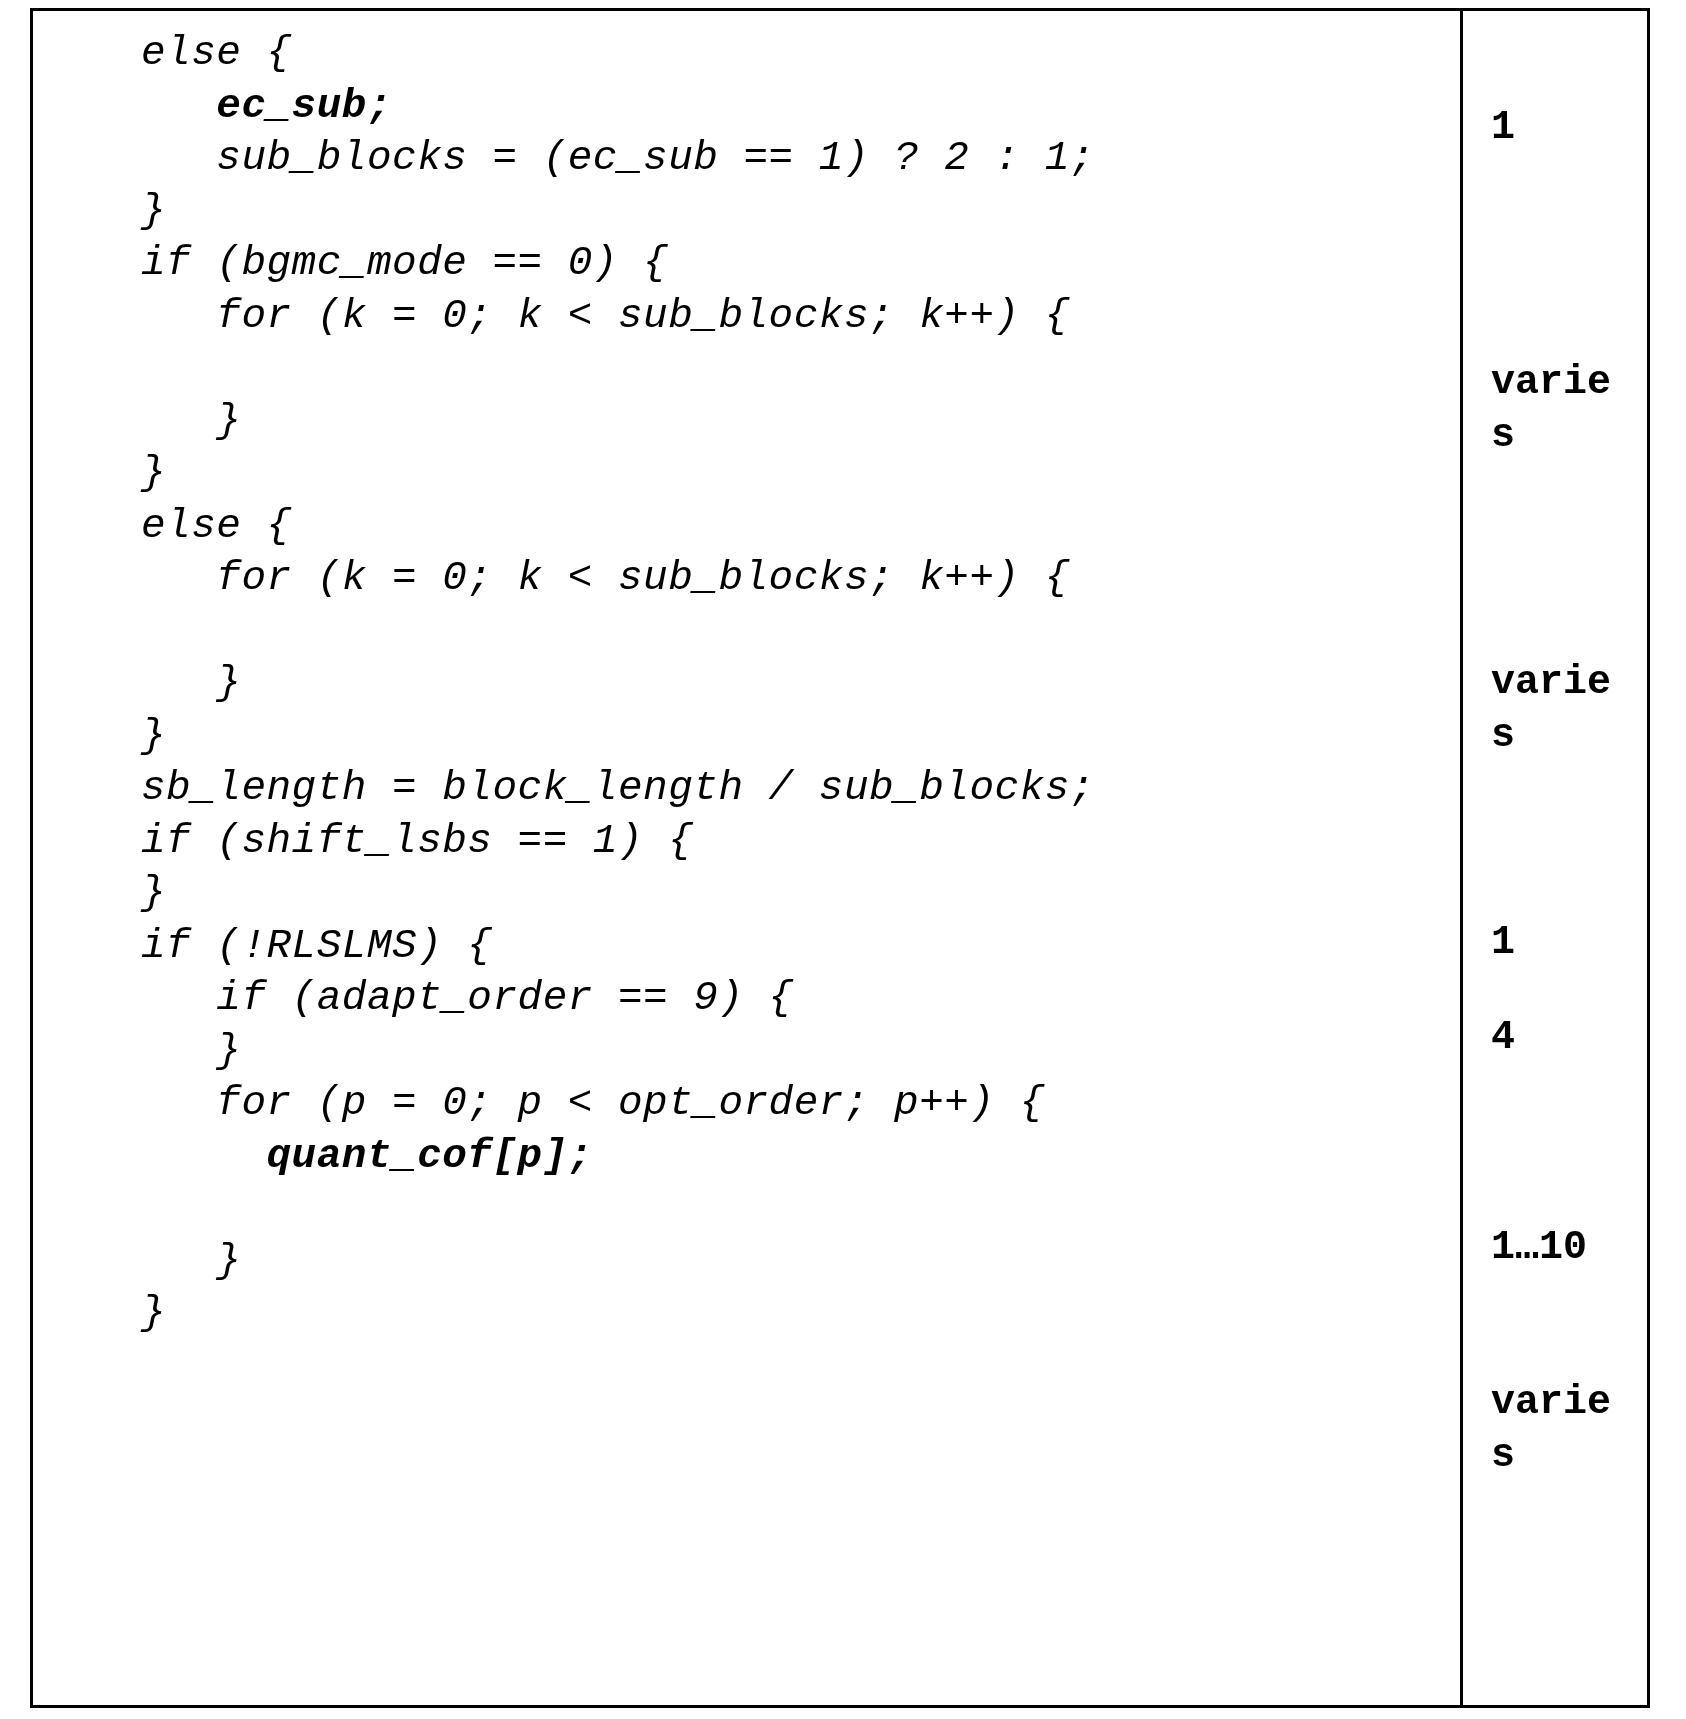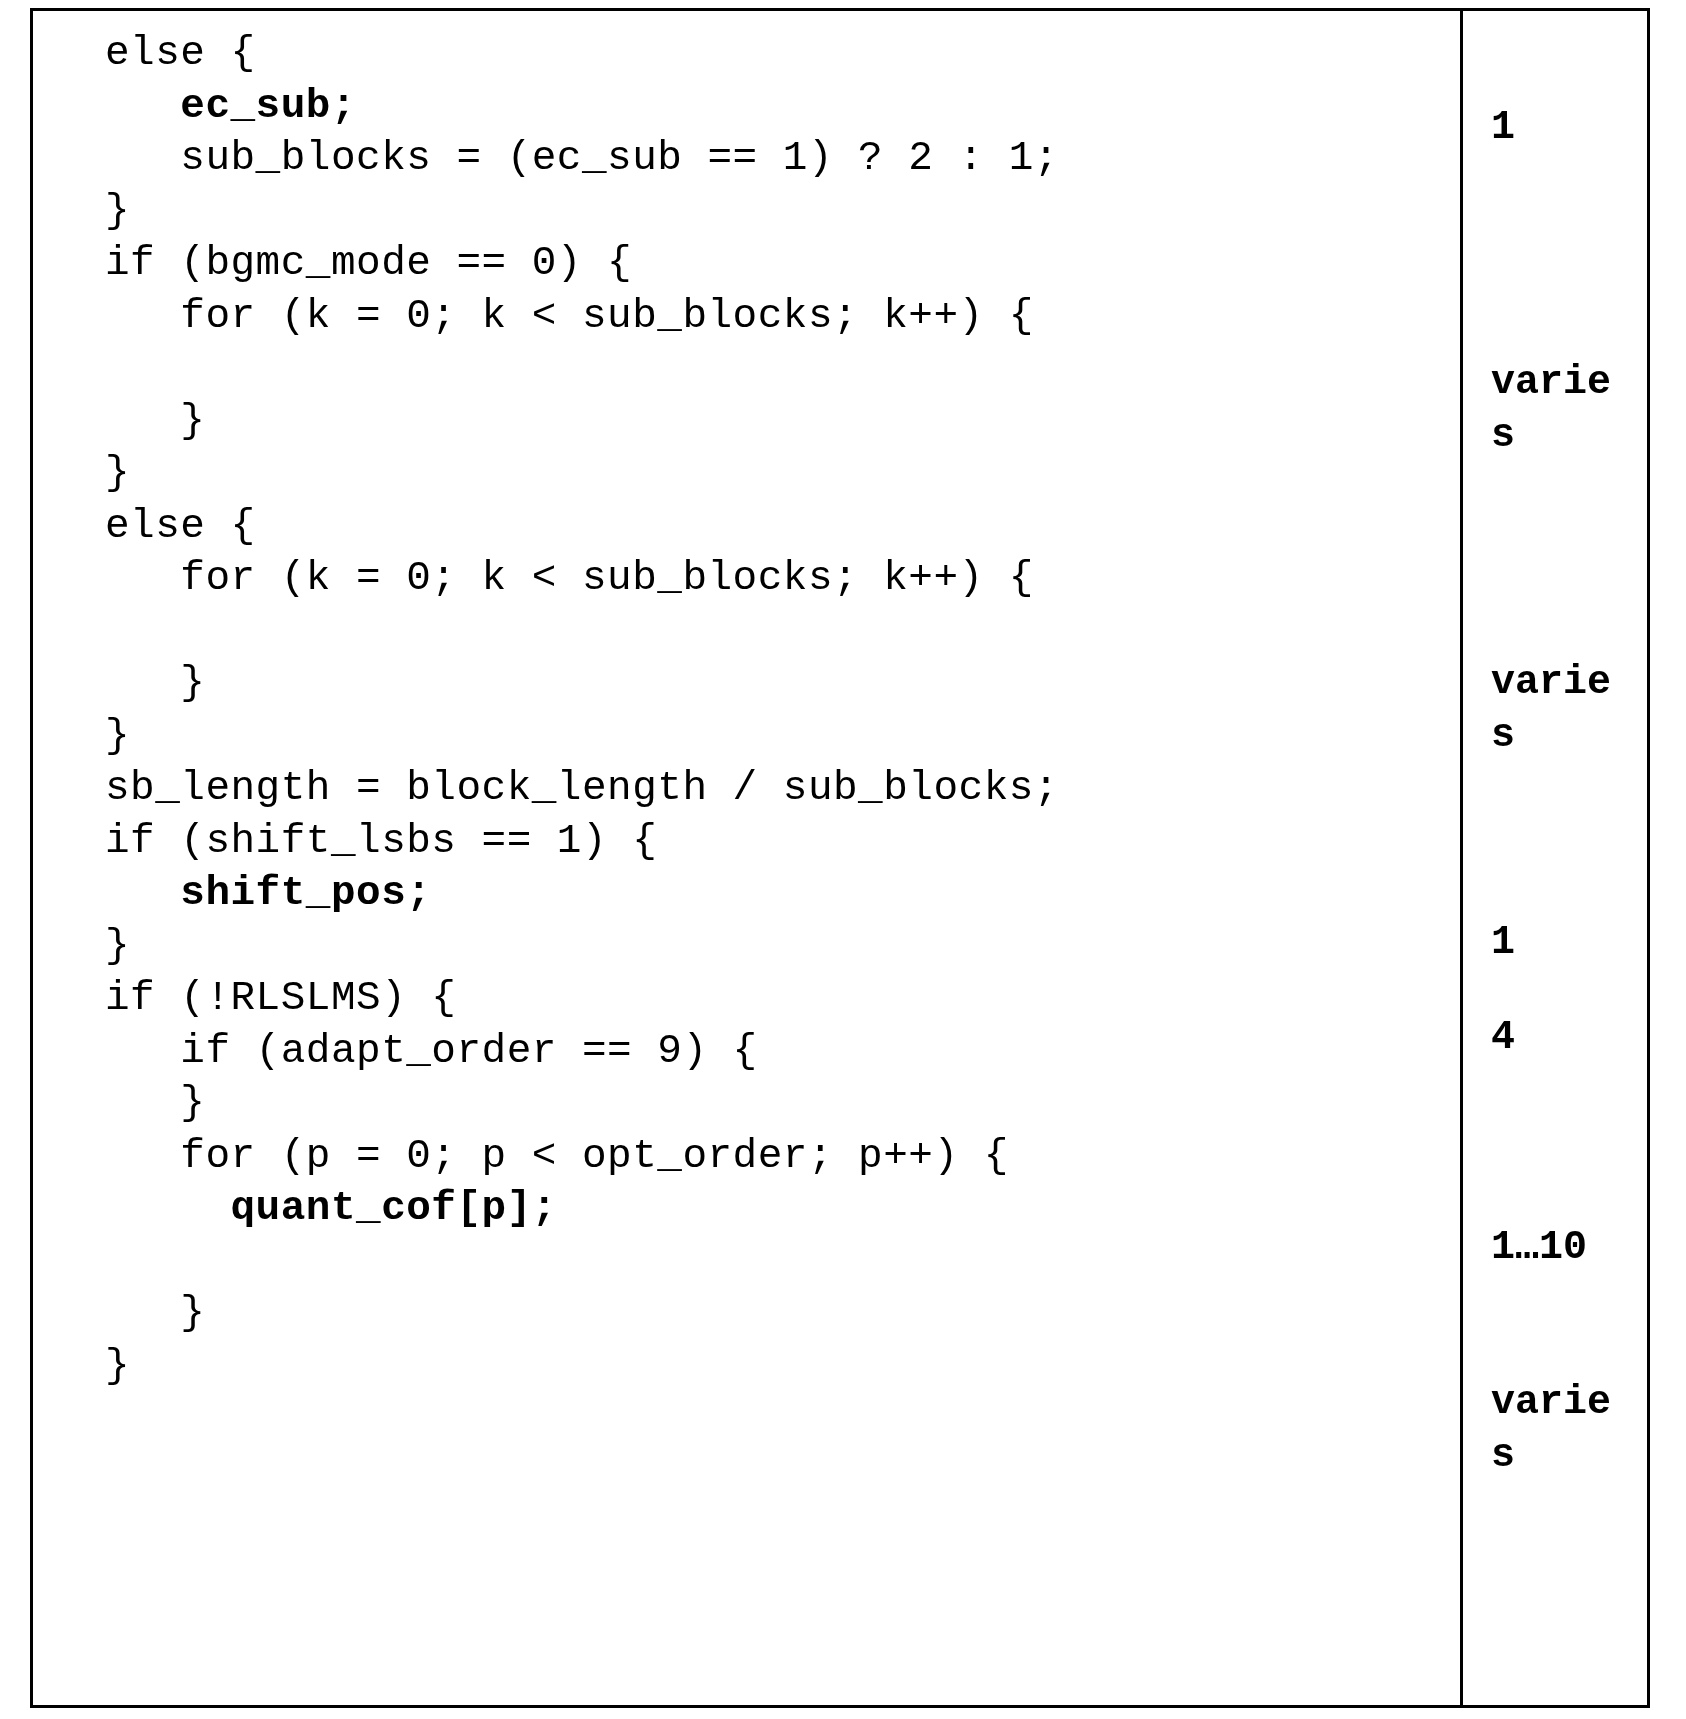--- a/index.html
+++ b/index.html
@@ -46,22 +46,23 @@
     box-sizing: border-box;
     position: relative;
     overflow: hidden;
   }
 
   .code-block {
     position: absolute;
     left: 0;
     top: 16px;
     width: 100%;
-    padding-left: 72px;
+    padding-left: 108px;
     box-sizing: border-box;
+    font-style: italic;
   }
 
   .code-line {
     font-family: "Liberation Mono", "DejaVu Sans Mono", monospace;
     font-size: 41px;
     line-height: 52.5px;
     white-space: pre;
     color: #000000;
     letter-spacing: 0.5px;
   }
@@ -107,21 +108,20 @@
           <div class="code-line"> </div>
           <div class="code-line">   }</div>
           <div class="code-line">}</div>
           <div class="code-line">else {</div>
           <div class="code-line">   for (k = 0; k &lt; sub_blocks; k++) {</div>
           <div class="code-line"> </div>
           <div class="code-line">   }</div>
           <div class="code-line">}</div>
           <div class="code-line">sb_length = block_length / sub_blocks;</div>
           <div class="code-line">if (shift_lsbs == 1) {</div>
-          <div class="code-line bold">   shift_pos;</div>
           <div class="code-line">}</div>
           <div class="code-line">if (!RLSLMS) {</div>
           <div class="code-line">   if (adapt_order == 9) {</div>
           <div class="code-line">   }</div>
           <div class="code-line">   for (p = 0; p &lt; opt_order; p++) {</div>
           <div class="code-line bold">     quant_cof[p];</div>
           <div class="code-line"> </div>
           <div class="code-line">   }</div>
           <div class="code-line">}</div>
         </div>

